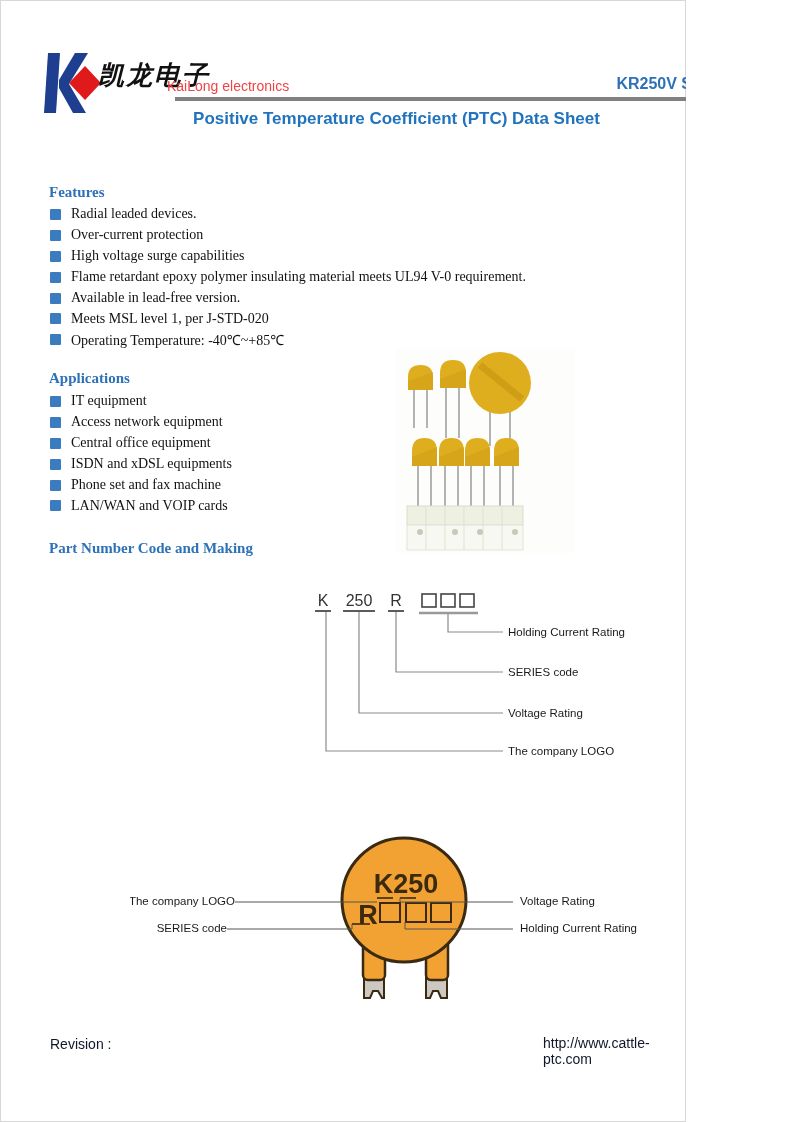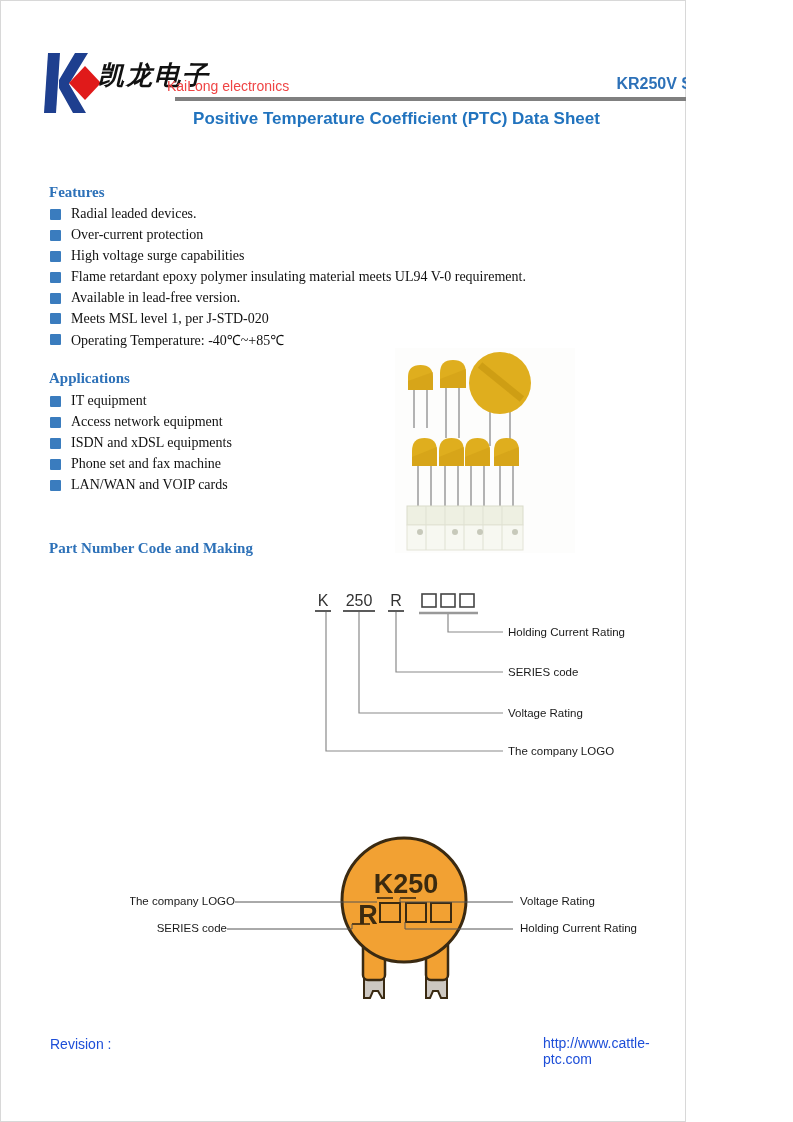--- a/index.html
+++ b/index.html
@@ -22,21 +22,21 @@
 
   
   .sec-h { font-size:15px; font-weight:bold; color:#2d71b8;font-family:Liberation Serif, serif; }
 
   
   ul.blist { list-style:none; margin:0; padding:0;font-family:Liberation Serif, serif; }
   ul.blist li { display:flex; align-items:center; height:20.9px; font-size:14px; color:#111; }
   .sq { flex:0 0 auto; width:11px; height:11px; background:#3a7cbe; margin-right:10px; border-radius:1px; }
 
   
-  .foot { font-size:14px; color:#1d4ed8; }
+  .foot { font-size:14px; color:#0f172a; }
   a.foot { text-decoration:none; }
 
   svg text { font-family:"Liberation Sans", sans-serif; }
 </style>
 </head>
 <body>
 
 <div class="page">
 
   <svg class="abs" style="left:44px; top:53px;" width="56" height="60" viewBox="0 0 56 60">
@@ -84,20 +84,24 @@
 
   <div class="abs sec-h" style="left:49px; top:370px;">Applications</div>
   <ul class="abs blist" style="left:50px; top:391px; width:340px;">
     <li>
         <span class="sq"></span>
         <span>IT equipment</span>
       </li>
     <li>
         <span class="sq"></span>
         <span>Access network equipment</span>
+      </li>
+    <li>
+        <span class="sq"></span>
+        <span>Central office equipment</span>
       </li>
     <li>
         <span class="sq"></span>
         <span>ISDN and xDSL equipments</span>
       </li>
     <li>
         <span class="sq"></span>
         <span>Phone set and fax machine</span>
       </li>
     <li>

